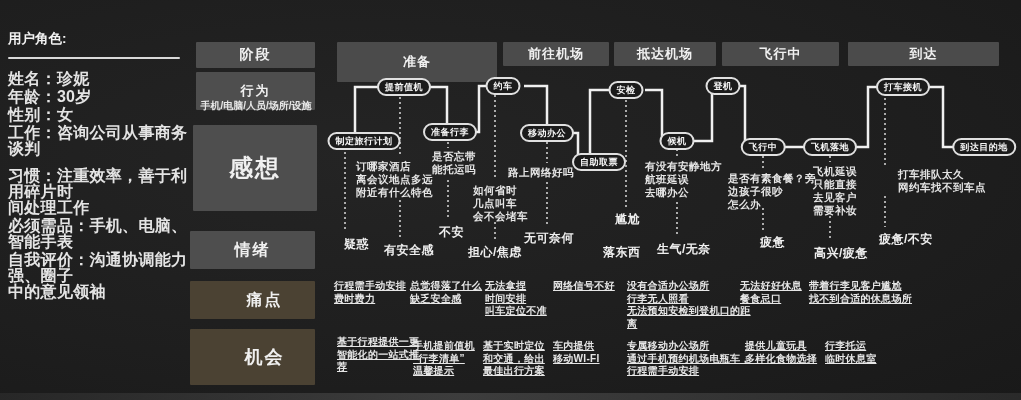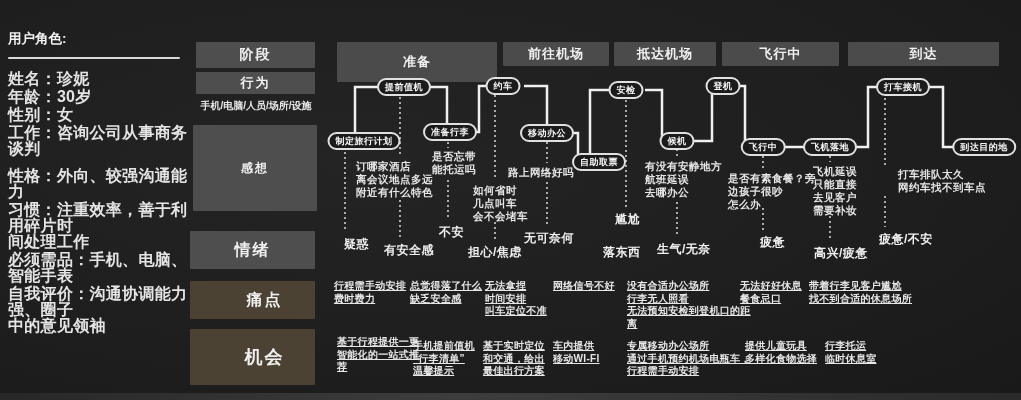--- a/index.html
+++ b/index.html
@@ -42,33 +42,32 @@
 
   <div class="abs" id="persona">
     <div id="persona-title">用户角色:</div>
     <div id="persona-rule"></div>
     <div id="persona-lines">
         <div class="persona-line">姓名：珍妮</div>
         <div class="persona-line">年龄：30岁</div>
         <div class="persona-line">性别：女</div>
         <div class="persona-line">工作：咨询公司从事商务谈判</div>
         <div class="persona-gap"></div>
-        <div class="persona-line">性格：外向、较强沟通能力</div>
         <div class="persona-line">习惯：注重效率，善于利用碎片时
 间处理工作</div>
         <div class="persona-line">必须需品：手机、电脑、智能手表</div>
         <div class="persona-line">自我评价：沟通协调能力强、圈子
 中的意见领袖</div>
       </div>
   </div>
 
   <div id="row-headers">
       <div class="abs row-box kind-gray" style="left: 196px; top: 42px; width: 119px; height: 26px; font-size: 14px; letter-spacing: 2px;">阶段</div>
-      <div class="abs row-box kind-gray" style="left: 196px; top: 72px; width: 119px; height: 22px; font-size: 13px; letter-spacing: 2px;">行为</div>
-      <div class="abs row-box kind-gray" style="left: 193px; top: 125px; width: 124px; height: 86px; font-size: 12px; letter-spacing: 2px; text-align: center;">感想</div>
+      <div class="abs row-box kind-gray" style="left: 196px; top: 72px; width: 119px; height: 38px; font-size: 13px; letter-spacing: 2px;">行为</div>
+      <div class="abs row-box kind-gray" style="left: 193px; top: 125px; width: 124px; height: 86px; font-size: 24px; letter-spacing: 2px; text-align: center;">感想</div>
       <div class="abs row-box kind-gray" style="left: 190px; top: 231px; width: 125px; height: 38px; font-size: 16px; letter-spacing: 2px;">情绪</div>
       <div class="abs row-box kind-brown" style="left: 190px; top: 281px; width: 125px; height: 38px; font-size: 16px; letter-spacing: 2px;">痛点</div>
       <div class="abs row-box kind-brown" style="left: 190px; top: 329px; width: 125px; height: 56px; font-size: 18px; letter-spacing: 2px;">机会</div>
     </div>
   <div class="abs" style="left:196px;top:99px;width:120px;text-align:center;font-size:10px;font-weight:bold;color:#e8e8e8;">手机/电脑/人员/场所/设施</div>
 
   <div id="stage-row">
       <div class="abs stage-box" style="left: 337px; top: 42px; width: 160px; height: 40px;">准备</div>
       <div class="abs stage-box" style="left: 503px; top: 42px; width: 106px; height: 24px;">前往机场</div>
       <div class="abs stage-box" style="left: 614px; top: 42px; width: 102px; height: 24px;">抵达机场</div>

